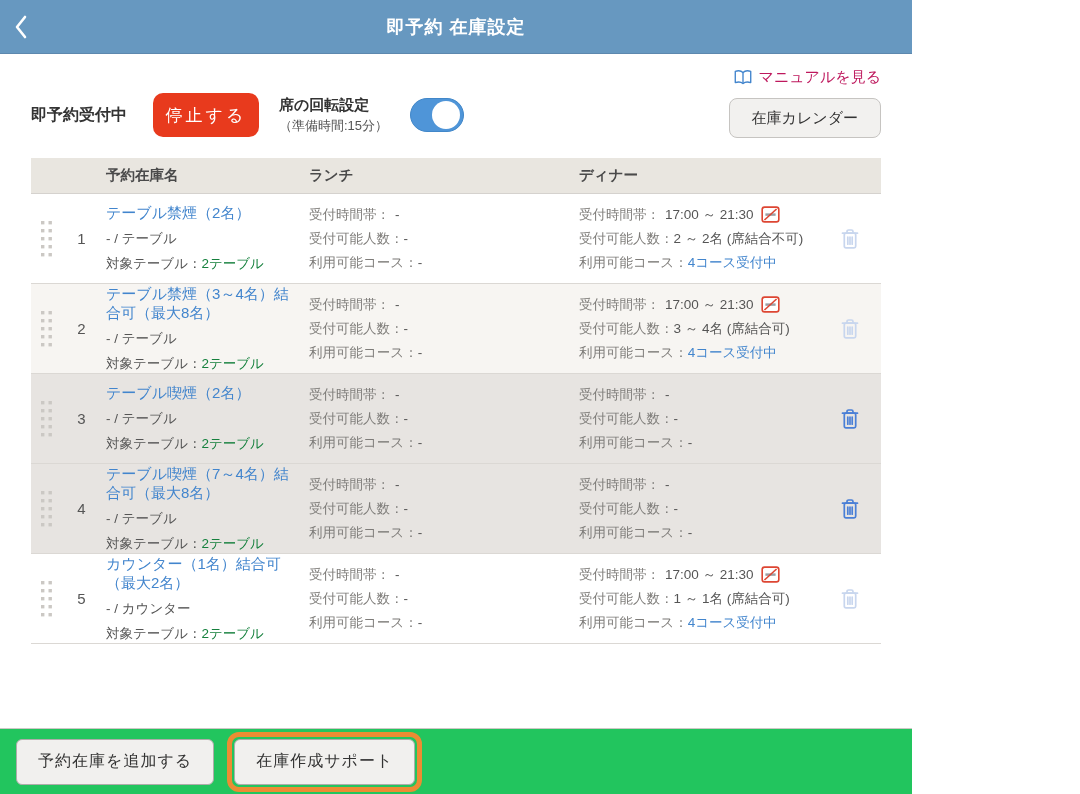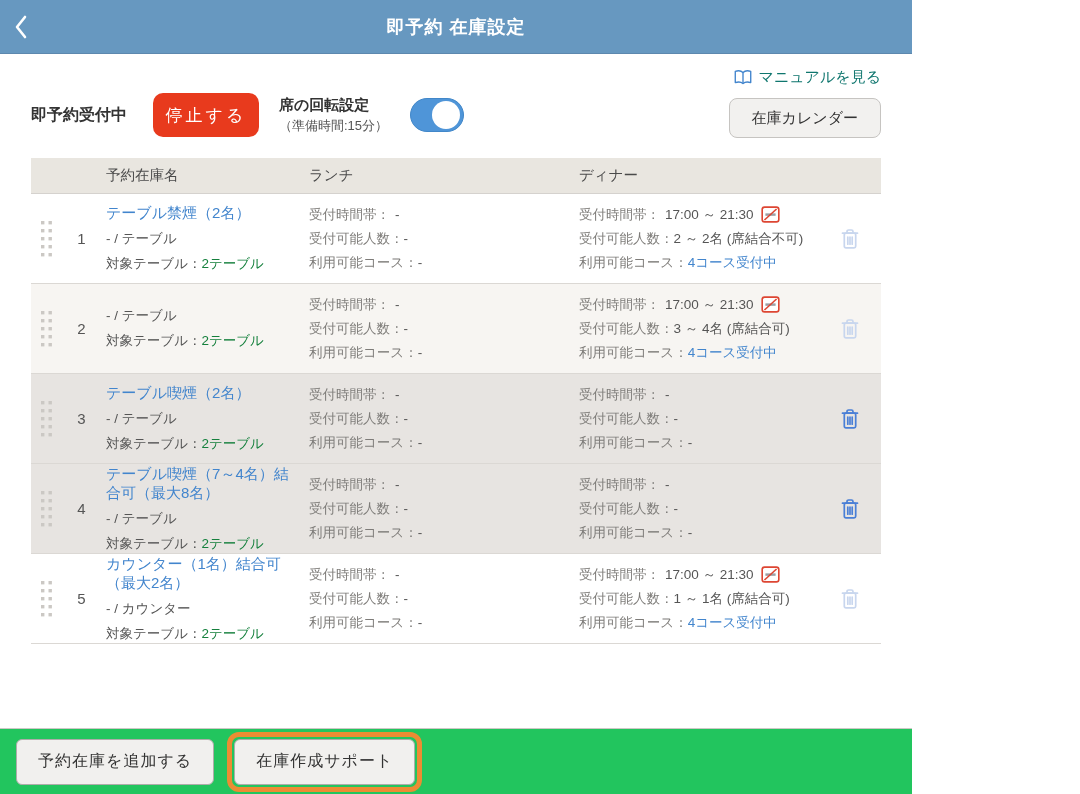--- a/index.html
+++ b/index.html
@@ -19,26 +19,26 @@
   .toolbar { display:flex; justify-content:space-between; align-items:flex-end; padding-top:14px; margin-bottom:20px; }
   .toolbar-left { display:flex; align-items:center; height:46px; }
   .accepting { font-size:16px; font-weight:bold; color:#333; }
   .stop-btn { margin-left:26px; width:106px; height:44px; background:#e83a1d; color:#fff; font-size:17px; border:none; border-radius:10px; cursor:pointer; letter-spacing:3px; }
   .rotation { margin-left:20px; }
   .rotation .title { font-size:15px; font-weight:bold; color:#333; }
   .rotation .sub { font-size:13px; color:#555; margin-top:2px; }
   .toggle { margin-left:22px; width:54px; height:34px; border-radius:17px; background:#4f95d8; border:1px solid #4187c9; position:relative; cursor:pointer; }
   .toggle .knob { position:absolute; right:3px; top:2px; width:28px; height:28px; border-radius:50%; background:#fff; }
   .toolbar-right { display:flex; flex-direction:column; align-items:flex-end; gap:11px; }
-  .manual { color:#0f766e; font-size:15px; display:flex; align-items:center; gap:6px; text-decoration:none; cursor:pointer; }
+  .manual { color:#be185d; font-size:15px; display:flex; align-items:center; gap:6px; text-decoration:none; cursor:pointer; }
   .cal-btn { height:40px; padding:0 22px; font-size:15px; color:#333; background:#f2f1ef; border:1px solid #c6c4c1; border-radius:8px; cursor:pointer; }
 
   
   .table { font-size:13.5px; }
-  .thead { display:flex; align-items:center; background:#e9e6e0; height:36px; font-weight:normal; color:#4a4a4a; font-size:14.5px; border-bottom:1px solid #d5d2ce; }
+  .thead { display:flex; align-items:center; background:#e9e6e0; height:36px; font-weight:bold; color:#4a4a4a; font-size:14.5px; border-bottom:1px solid #d5d2ce; }
   .trow { display:flex; align-items:center; height:90px; border-bottom:1px solid #dbd8d4; background:#fff; }
   .trow.bg-stripe { background:#f7f5f2; }
   .trow.bg-shaded { background:#e7e4e1; }
   .col-handle { flex:0 0 26px; padding-left:9px; display:flex; align-items:center; cursor:grab; }
   .col-num { flex:0 0 49px; text-align:center; color:#555; font-size:15px; }
   .col-name { flex:1 1 auto; min-width:0; padding-right:10px; }
   .col-meal { flex:0 0 270px; }
   .col-meal.dinner { flex:0 0 240px; }
   .col-trash { flex:0 0 62px; display:flex; justify-content:center; }
   .name-link { display:inline-block; color:#4285cd; font-size:15px; text-decoration:none; cursor:pointer; margin-bottom:7px; }
@@ -189,20 +189,21 @@
         <rect x="1" y="17" width="3.4" height="3.4"></rect>
                 <rect x="8.5" y="17" width="3.4" height="3.4"></rect>
         <rect x="1" y="25" width="3.4" height="3.4"></rect>
                 <rect x="8.5" y="25" width="3.4" height="3.4"></rect>
         <rect x="1" y="33" width="3.4" height="3.4"></rect>
                 <rect x="8.5" y="33" width="3.4" height="3.4"></rect>
       </svg>
     </div>
     <div class="col-num">2</div>
     <div class="col-name">
+      <a class="name-link">テーブル禁煙（3～4名）結合可（最大8名）</a>
       <div class="type-line">- / テーブル</div>
       <div class="target-line">
         <span>対象テーブル：</span><a>2テーブル</a>
       </div>
     </div>
     <div class="col-meal lunch">
       <div class="meal-line">
         <span class="flabel">受付時間帯：</span>
         <span class="fvalue">-</span>
 

